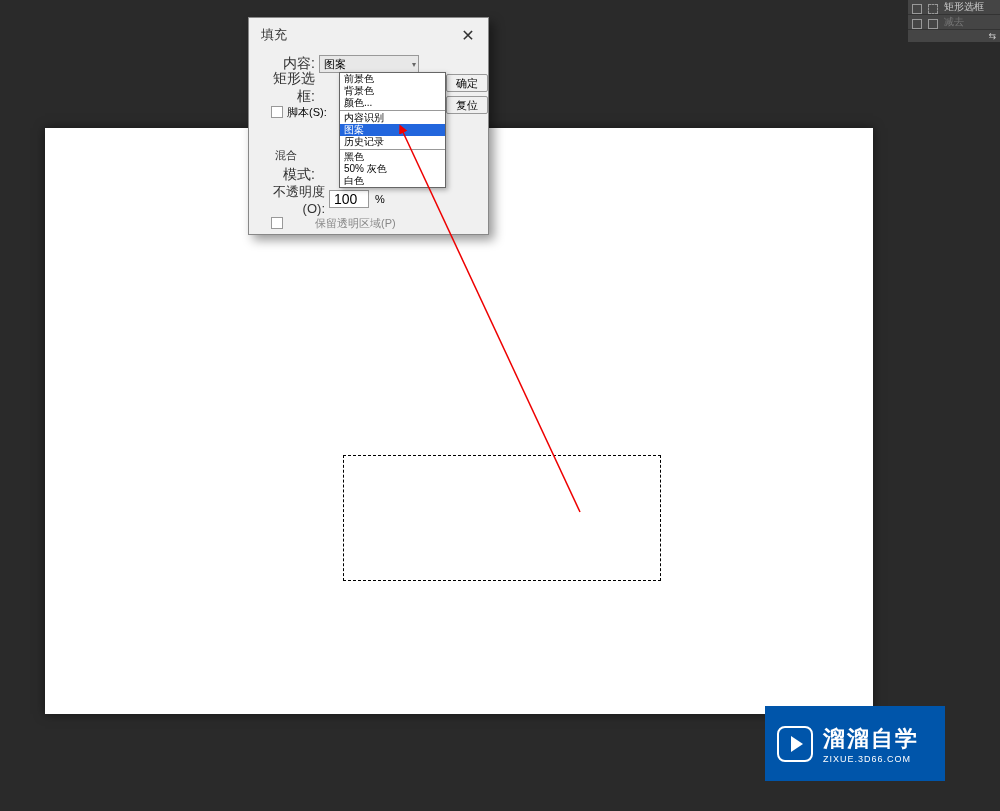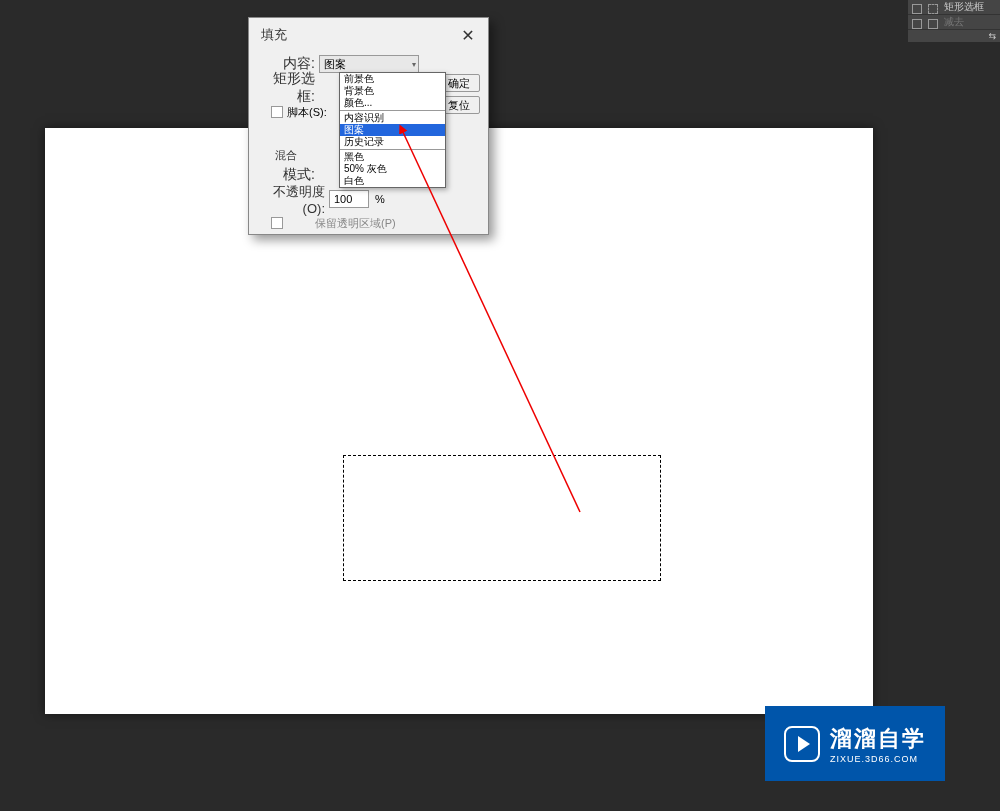--- a/index.html
+++ b/index.html
@@ -157,21 +157,21 @@
       border: 1px solid #999;
       background: #fff;
     }
     
     .input-field {
       background: #fff;
       border: 1px solid #999;
       height: 18px;
       width: 40px;
       padding: 0 4px;
-      font-size: 11px;
+      font-size: 14px;
       display: flex;
       align-items: center;
     }
     
     
     .dropdown-list {
       position: absolute;
       left: 339px;
       top: 72px;
       width: 107px;
@@ -262,21 +262,21 @@
     
     .watermark {
       position: absolute;
       right: 55px;
       bottom: 30px;
       width: 180px;
       height: 75px;
       background: #0055aa;
       display: flex;
       align-items: center;
-      padding: 0 19px;
+      padding: 0 12px;
       gap: 10px;
       z-index: 60;
     }
     
     .watermark-icon {
       width: 36px;
       height: 36px;
       border: 2px solid #fff;
       border-radius: 8px;
       display: flex;
@@ -306,21 +306,21 @@
     }
     
     .watermark-sub {
       color: #fff;
       font-size: 9px;
       letter-spacing: 1px;
     }
     
     .right-buttons {
       position: absolute;
-      right: 8px;
+      right: 0;
       top: 56px;
     }
   </style>
 </head>
 <body>
 
 <div class="canvas-area"></div>
 
 <div class="selection-marquee"></div>
 

